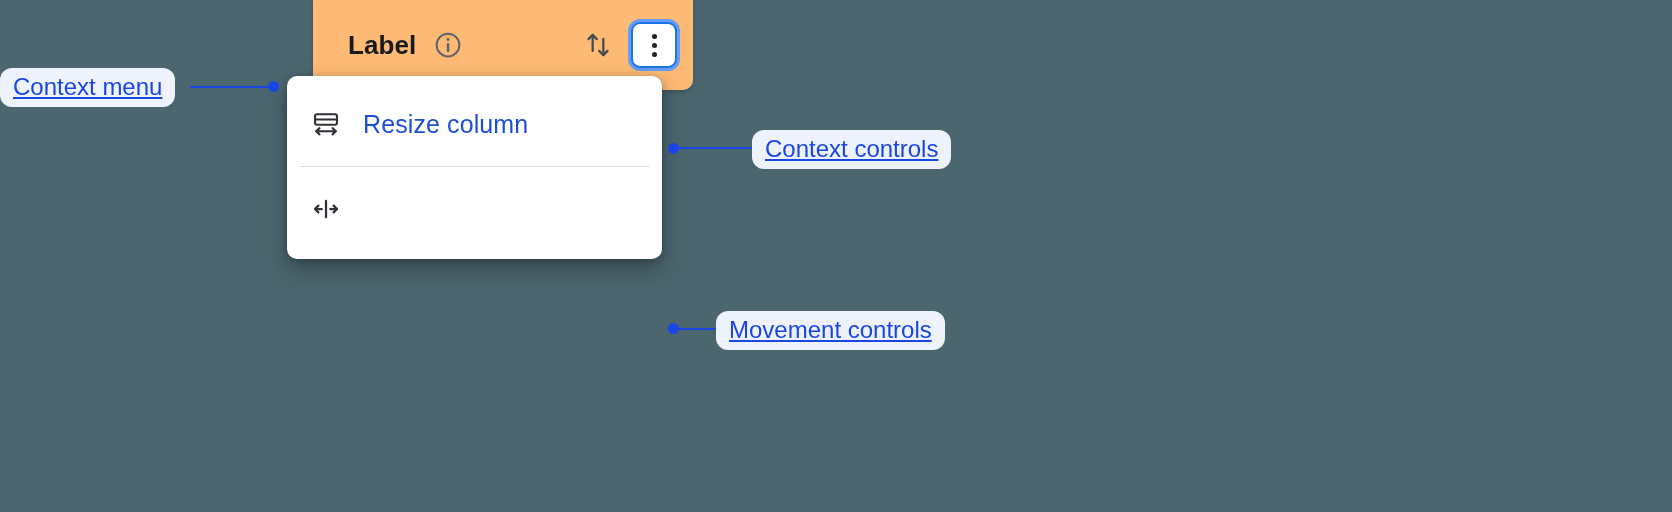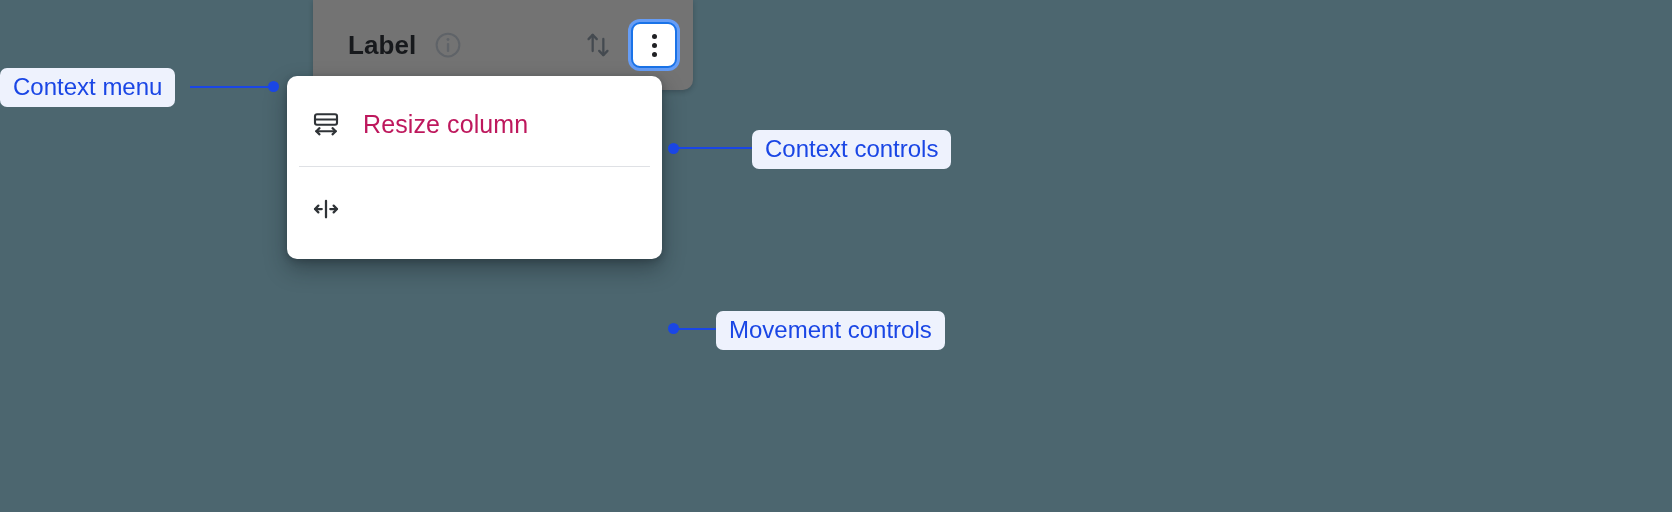--- a/index.html
+++ b/index.html
@@ -15,21 +15,21 @@
     position: relative;
   }
 
   
   #column-header {
     position: absolute;
     left: 313px;
     top: 0;
     width: 380px;
     height: 90px;
-    background: #737373;
+    background: #fdba74;
     border-radius: 0 0 10px 10px;
     box-sizing: border-box;
     display: flex;
     align-items: center;
     padding: 0 16px 0 35px;
     box-shadow: 0 2px 5px rgba(20,30,36,.28);
   }
   #header-title {
     font-size: 26px;
     font-weight: 700;
@@ -102,40 +102,41 @@
     width: 30px;
     height: 30px;
     flex: 0 0 30px;
     display: flex;
     align-items: center;
     justify-content: center;
     margin-right: 22px;
   }
   .menu-item .mi-label {
     font-size: 25px;
-    color: #be185d;
+    color: #1d4ed8;
     white-space: nowrap;
     letter-spacing: .1px;
   }
   #menu-divider {
     height: 1px;
     background: #dfe1e5;
     margin: 8px 12px 8px 12px;
   }
 
   
   .annotation-label {
     position: absolute;
     background: #eef2fd;
     color: #1a46e5;
     font-size: 24px;
-    border-radius: 7px;
+    border-radius: 12px;
     padding: 6px 13px 8px 13px;
     white-space: nowrap;
     line-height: 1.05;
+    text-decoration: underline;
   }
   .anno-line {
     position: absolute;
     height: 2px;
     background: #1a46e5;
   }
   .anno-dot {
     position: absolute;
     width: 11px;
     height: 11px;

